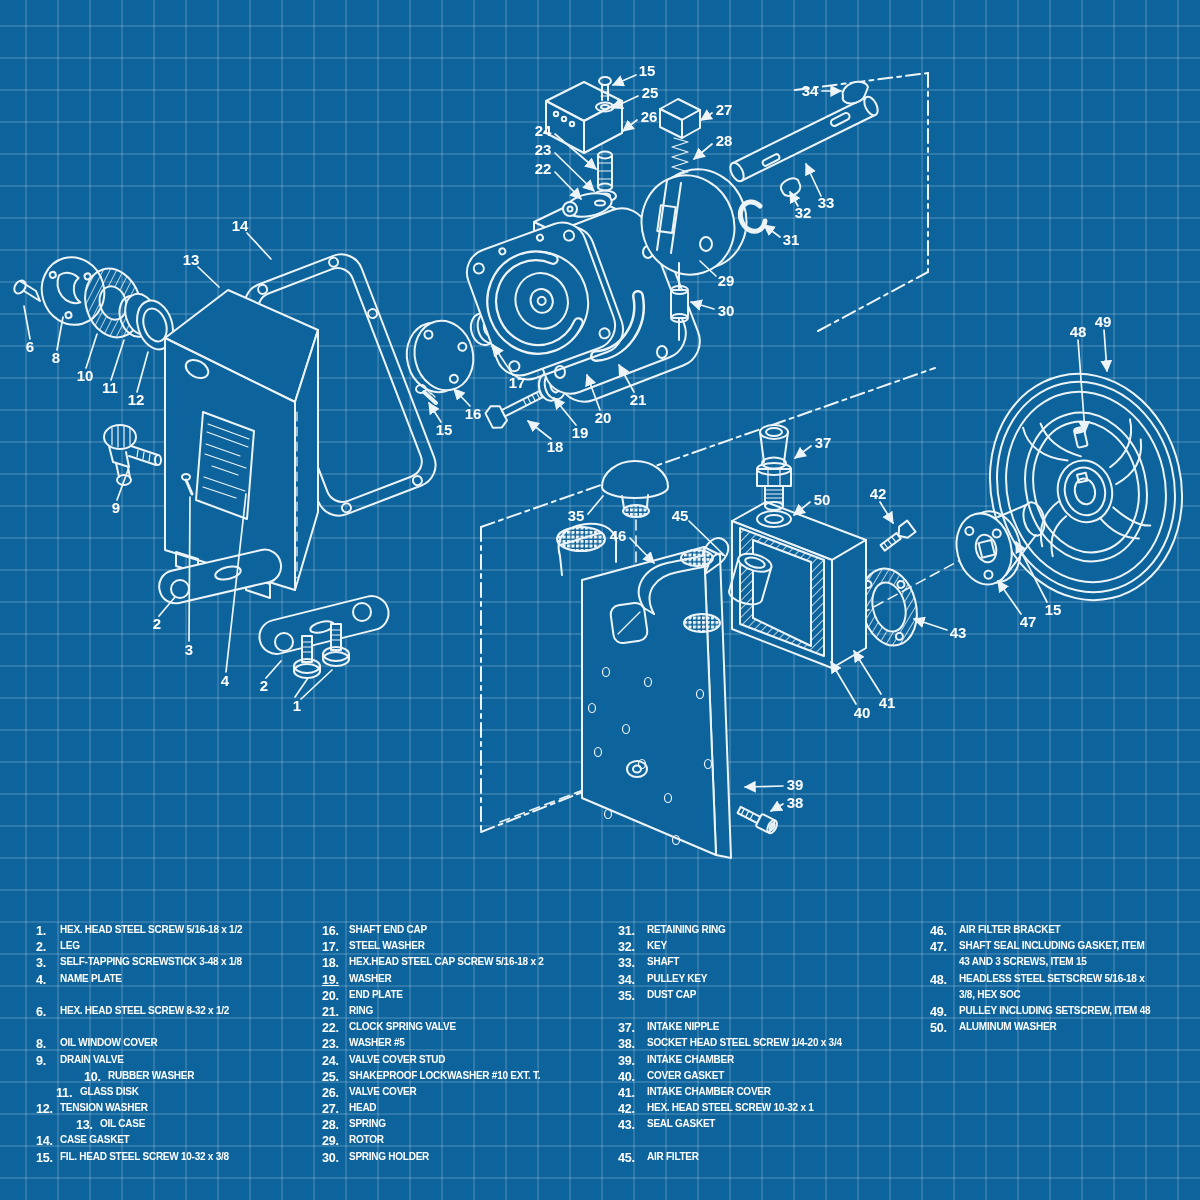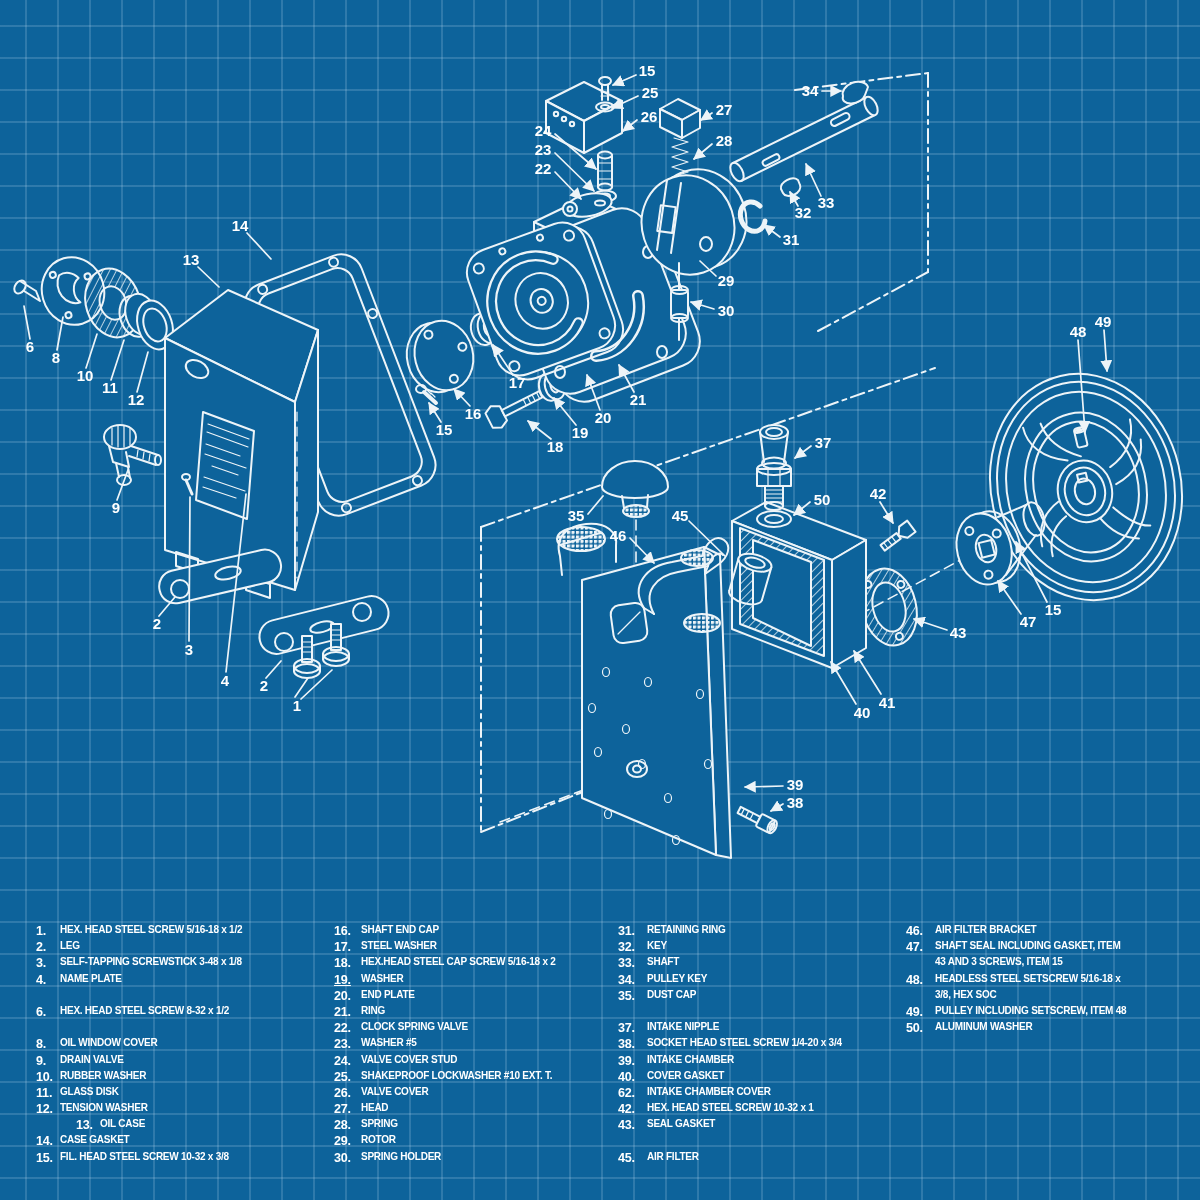--- a/index.html
+++ b/index.html
@@ -535,45 +535,45 @@
         </div>
         <div class="plist-row">
           <span class="plist-num" style="width: 24px;">8.</span>
           <span class="plist-label">OIL WINDOW COVER</span>
         </div>
         <div class="plist-row">
           <span class="plist-num" style="width: 24px;">9.</span>
           <span class="plist-label">DRAIN VALVE</span>
         </div>
         <div class="plist-row">
-          <span class="plist-num" style="width: 24px;">10.</span>
+          <span class="plist-num" style="width: 24px; margin-left: 48px;">10.</span>
           <span class="plist-label">RUBBER WASHER</span>
         </div>
         <div class="plist-row">
-          <span class="plist-num" style="width: 24px;">11.</span>
+          <span class="plist-num" style="width: 24px; margin-left: 20px;">11.</span>
           <span class="plist-label">GLASS DISK</span>
         </div>
         <div class="plist-row">
           <span class="plist-num" style="width: 24px;">12.</span>
           <span class="plist-label">TENSION WASHER</span>
         </div>
         <div class="plist-row">
           <span class="plist-num" style="width: 24px; margin-left: 40px;">13.</span>
           <span class="plist-label">OIL CASE</span>
         </div>
         <div class="plist-row">
           <span class="plist-num" style="width: 24px;">14.</span>
           <span class="plist-label">CASE GASKET</span>
         </div>
         <div class="plist-row">
           <span class="plist-num" style="width: 24px;">15.</span>
           <span class="plist-label">FIL. HEAD STEEL SCREW 10-32 x 3/8</span>
         </div>
       </div>
-      <div class="plist-col" style="left: 334px;">
+      <div class="plist-col" style="left: 322px;">
         <div class="plist-row">
           <span class="plist-num" style="width: 27px;">16.</span>
           <span class="plist-label">SHAFT END CAP</span>
         </div>
         <div class="plist-row">
           <span class="plist-num" style="width: 27px;">17.</span>
           <span class="plist-label">STEEL WASHER</span>
         </div>
         <div class="plist-row">
           <span class="plist-num" style="width: 27px;">18.</span>
@@ -663,41 +663,41 @@
         </div>
         <div class="plist-row">
           <span class="plist-num" style="width: 29px;">39.</span>
           <span class="plist-label">INTAKE CHAMBER</span>
         </div>
         <div class="plist-row">
           <span class="plist-num" style="width: 29px;">40.</span>
           <span class="plist-label">COVER GASKET</span>
         </div>
         <div class="plist-row">
-          <span class="plist-num" style="width: 29px;">62.</span>
+          <span class="plist-num" style="width: 29px;">41.</span>
           <span class="plist-label">INTAKE CHAMBER COVER</span>
         </div>
         <div class="plist-row">
           <span class="plist-num" style="width: 29px;">42.</span>
           <span class="plist-label">HEX. HEAD STEEL SCREW 10-32 x 1</span>
         </div>
         <div class="plist-row">
           <span class="plist-num" style="width: 29px;">43.</span>
           <span class="plist-label">SEAL GASKET</span>
         </div>
         <div class="plist-row">
           <span class="plist-num" style="width: 29px;"></span>
           <span class="plist-label"></span>
         </div>
         <div class="plist-row">
           <span class="plist-num" style="width: 29px;">45.</span>
           <span class="plist-label">AIR FILTER</span>
         </div>
       </div>
-      <div class="plist-col" style="left: 906px;">
+      <div class="plist-col" style="left: 930px;">
         <div class="plist-row">
           <span class="plist-num" style="width: 29px;">46.</span>
           <span class="plist-label">AIR FILTER BRACKET</span>
         </div>
         <div class="plist-row">
           <span class="plist-num" style="width: 29px;">47.</span>
           <span class="plist-label">SHAFT SEAL INCLUDING GASKET, ITEM</span>
         </div>
         <div class="plist-row">
           <span class="plist-num" style="width: 29px;"></span>

